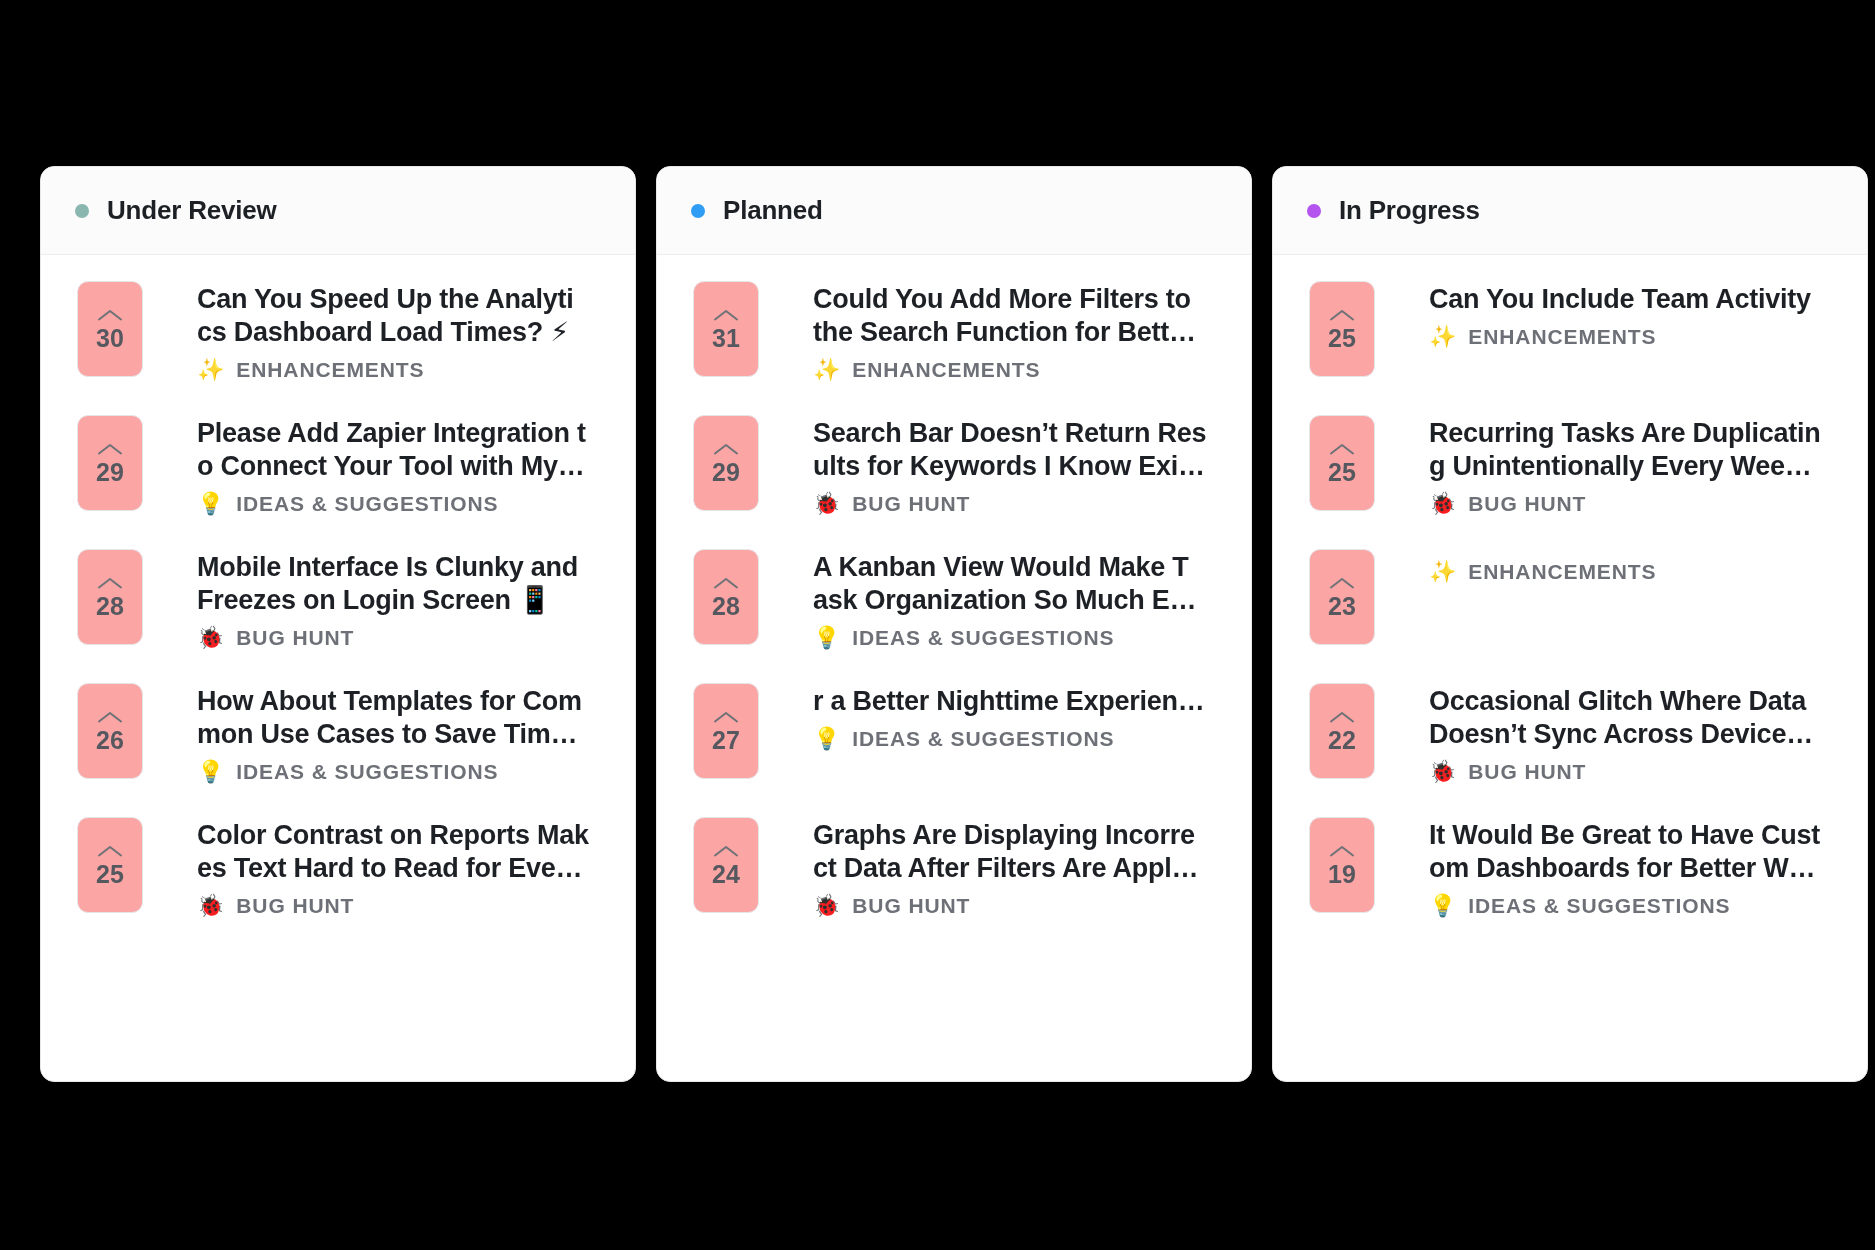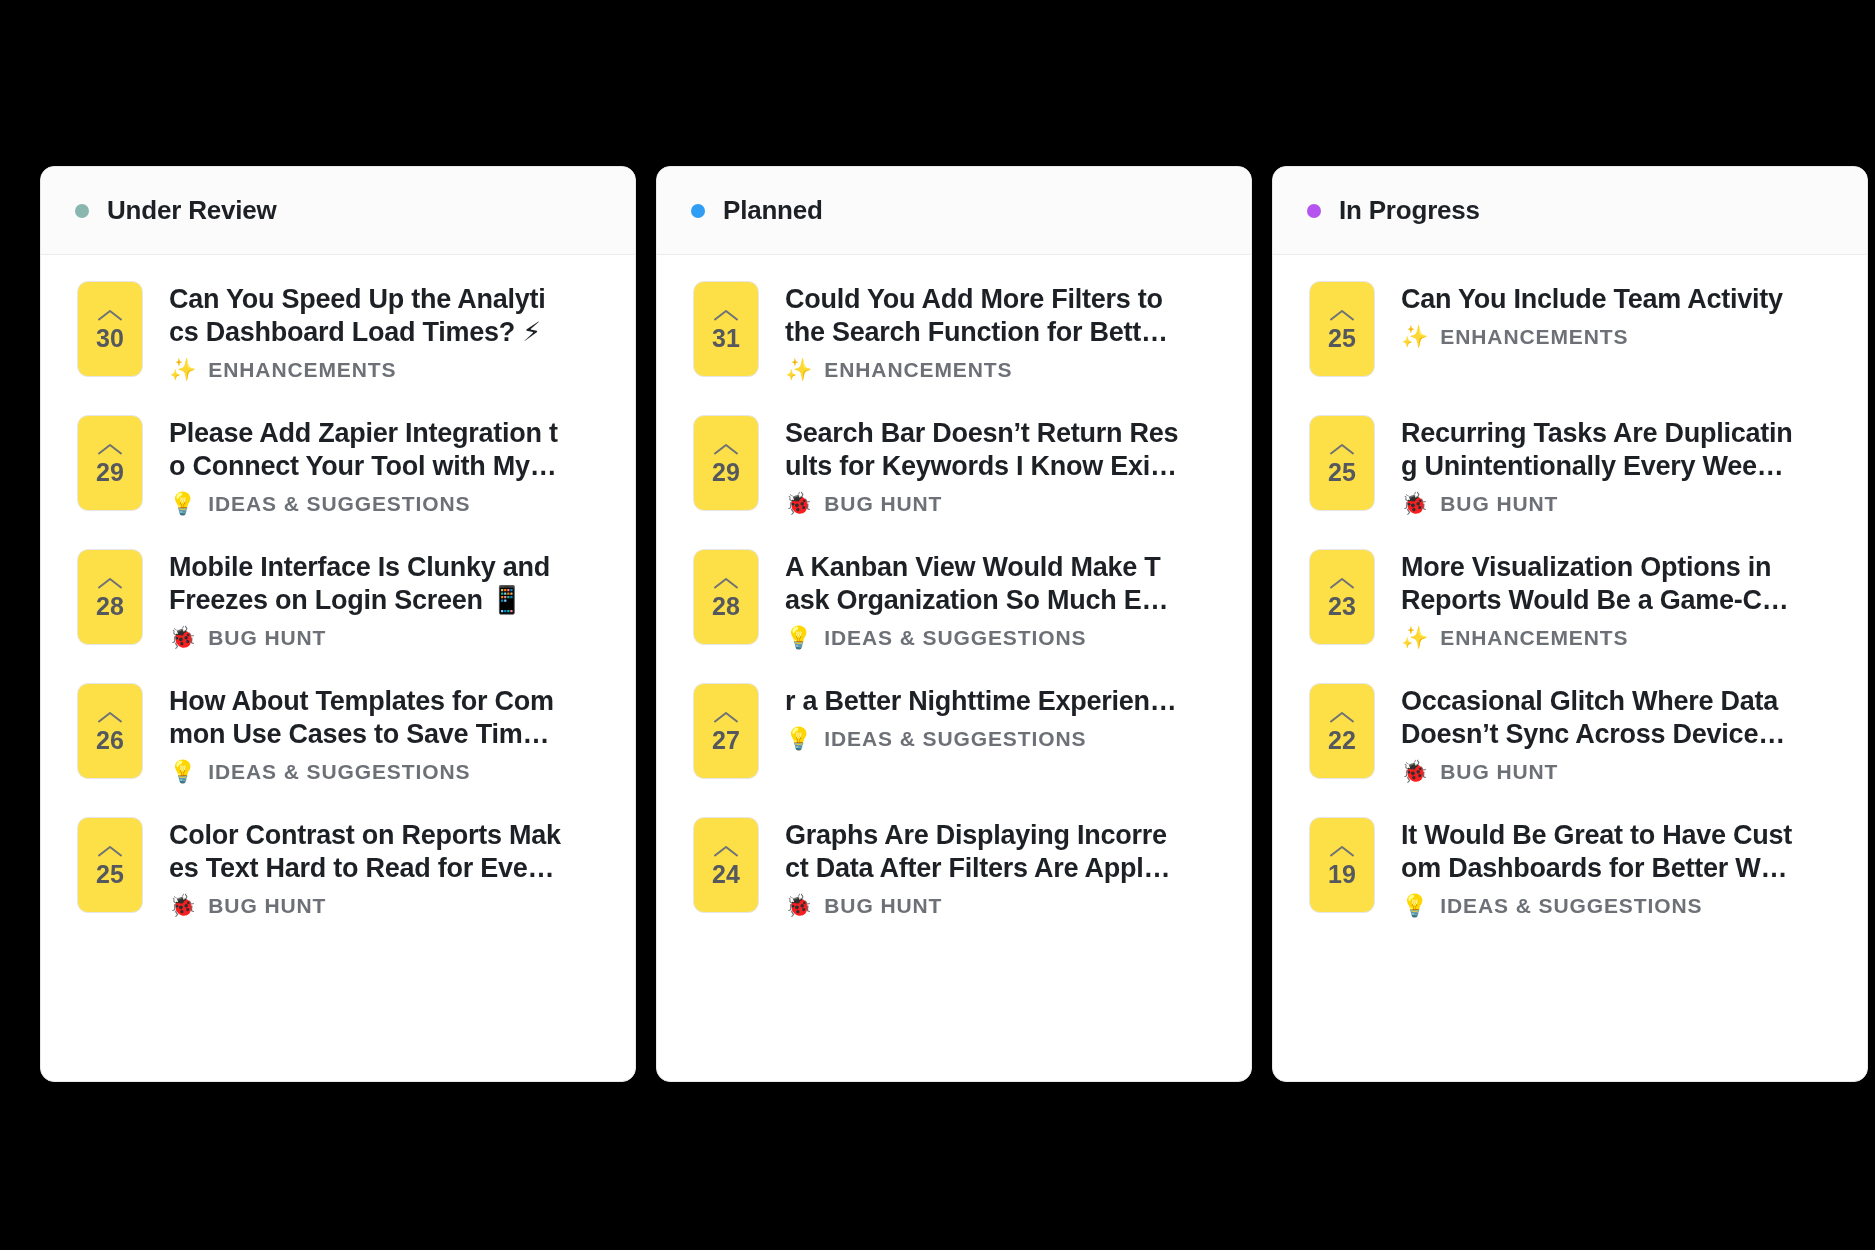--- a/index.html
+++ b/index.html
@@ -92,21 +92,21 @@
     margin-bottom: 30px;
     min-height: 104px;
   }
 
   .vote-box {
     width: 66px;
     height: 96px;
     flex: 0 0 66px;
     border: 1px solid #e6e6e7;
     border-radius: 11px;
-    background: #fde047;
+    background: #fca5a5;
     display: flex;
     flex-direction: column;
     align-items: center;
     justify-content: center;
     margin-right: 26px;
     box-sizing: border-box;
   }
 
   .vote-chevron {
     width: 26px;
@@ -120,20 +120,21 @@
     font-size: 25px;
     font-weight: 700;
     color: #55585e;
     line-height: 1;
   }
 
   .card-main {
     flex: 1 1 auto;
     min-width: 0;
     padding-top: 2px;
+    margin-left: 28px;
   }
 
   .card-title {
     font-size: 27px;
     font-weight: 700;
     color: #1d2025;
     line-height: 1.22;
     letter-spacing: -0.25px;
     white-space: nowrap;
     overflow: visible;
@@ -433,24 +434,20 @@
           <div class="card">
             <div class="vote-box">
               <span class="vote-chevron">
                 <svg viewBox="0 0 26 14" width="26" height="14" aria-hidden="true">
                   <path d="M2 11.5 L13 3 L24 11.5" fill="none" stroke="#6f7277" stroke-width="2" stroke-linecap="round" stroke-linejoin="round"></path>
                 </svg>
               </span>
               <span class="vote-count">23</span>
             </div>
             <div class="card-main">
-              <div class="card-title">
-                <span class="tline">More Visualization Options in</span>
-                <span class="tline">Reports Would Be a Game-C…</span>
-              </div>
               <div class="card-tag">
                 <span class="tag-emoji">✨</span>
                 <span>ENHANCEMENTS</span>
               </div>
             </div>
           </div>
           <div class="card">
             <div class="vote-box">
               <span class="vote-chevron">
                 <svg viewBox="0 0 26 14" width="26" height="14" aria-hidden="true">

